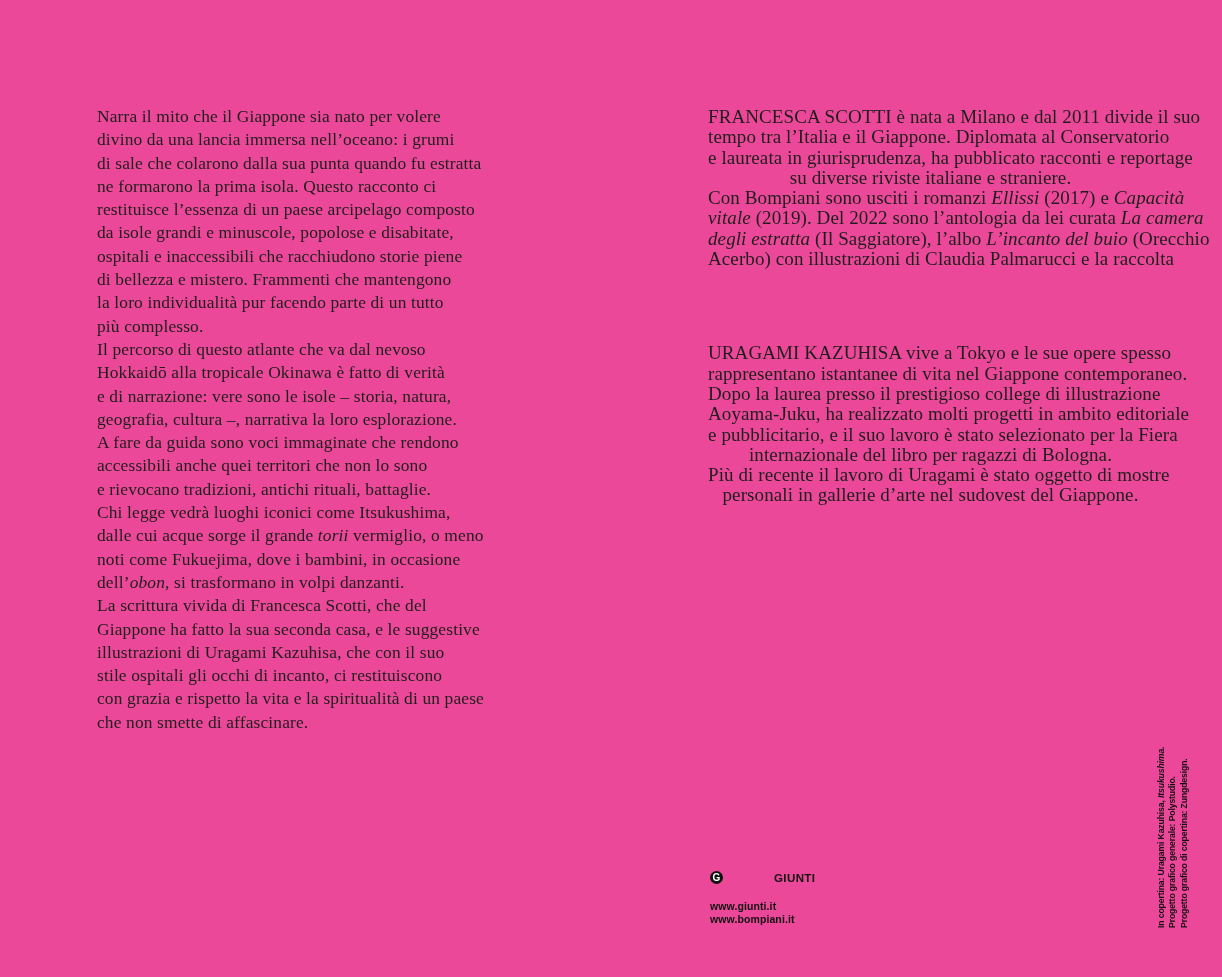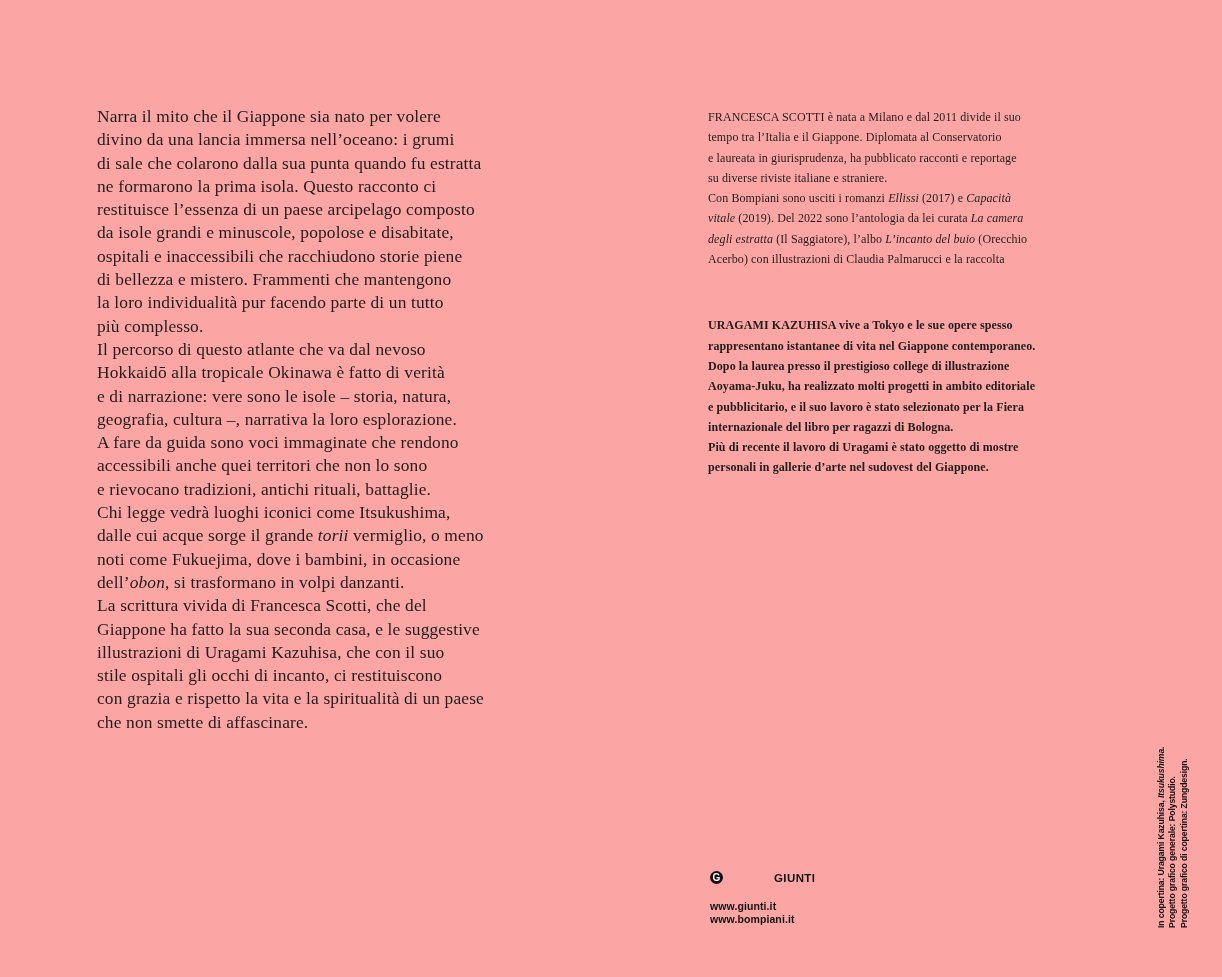--- a/index.html
+++ b/index.html
@@ -1,21 +1,21 @@
 <!DOCTYPE html>
 <html><head>
 <meta charset="utf-8">
 <style>
   html, body { margin: 0; padding: 0; }
   body { background: #e8e8e8; }
   .page {
     position: relative;
     width: 1222px;
     height: 977px;
-    background: #fca5a5;
+    background: #ec4899;
     overflow: hidden;
     color: #1e1e1c;
   }
   .tline { white-space: nowrap; }
   em { font-style: italic; }
 
   .synopsis {
     position: absolute;
     left: 97px;
     top: 105px;
@@ -25,25 +25,26 @@
     line-height: 23.3px;
     letter-spacing: 0.15px;
   }
 
   .bios {
     position: absolute;
     left: 708px;
     top: 107px;
     width: 445px;
     font-family: "Liberation Serif", serif;
-    font-size: 12px;
+    font-size: 19px;
     line-height: 20.3px;
     letter-spacing: 0.1px;
+    text-align: center;
   }
-  .bio-uragami { margin-top: 46px; font-weight: bold; }
+  .bio-uragami { margin-top: 74px; }
 
   .publisher {
     position: absolute;
     left: 710px;
     top: 871px;
     color: #111111;
     font-family: "Liberation Sans", sans-serif;
   }
   .logo-row { display: flex; align-items: center; gap: 4px; }
   .logo-mark {

